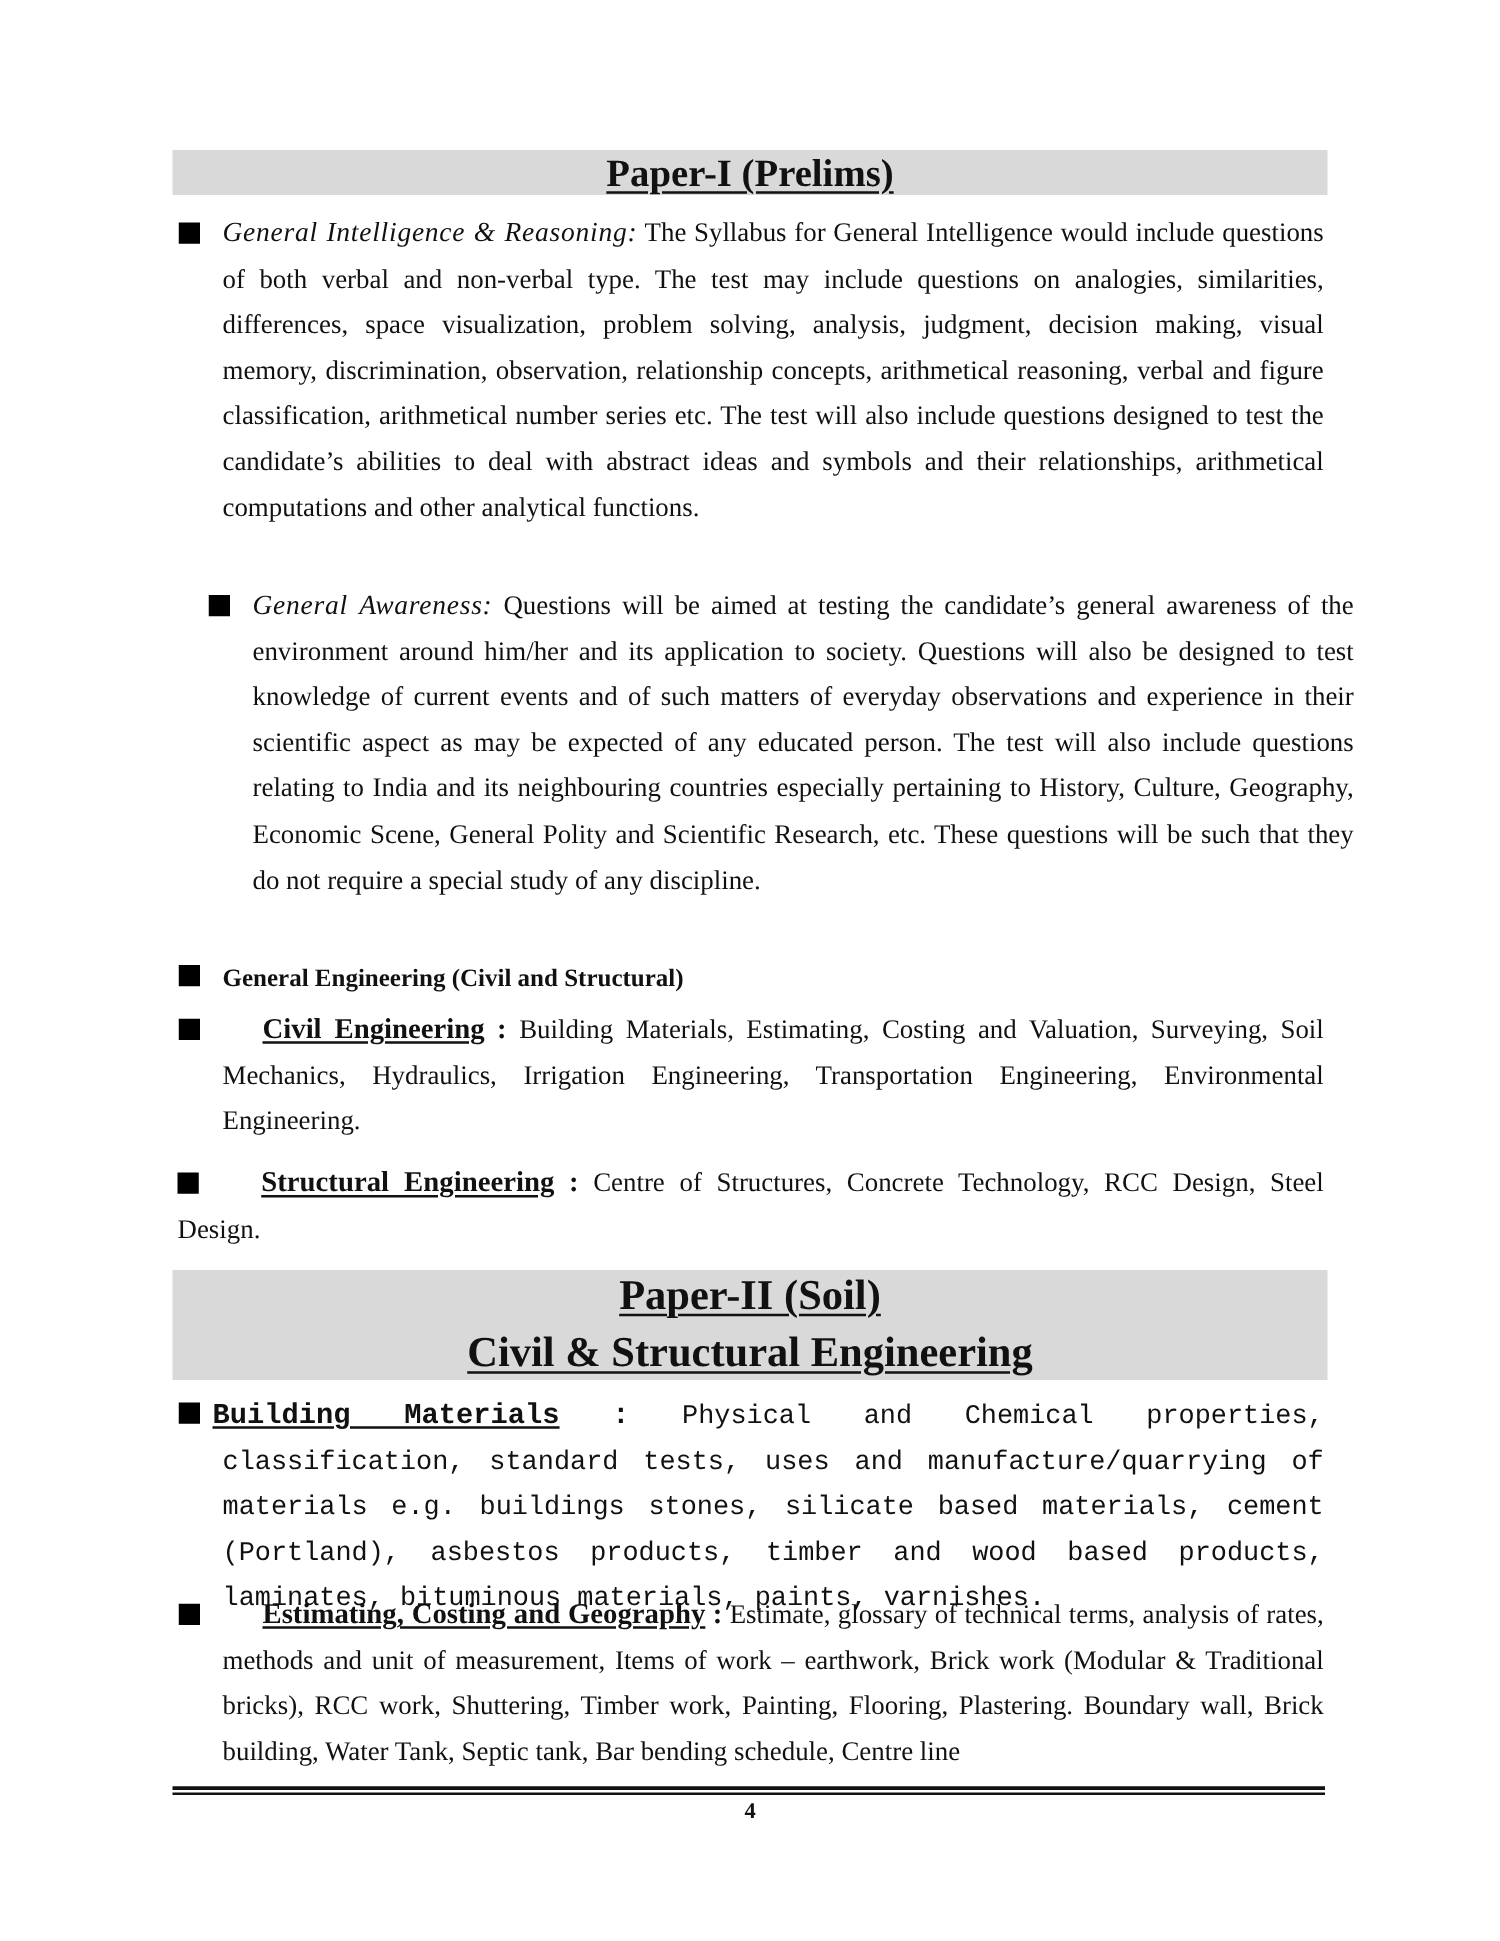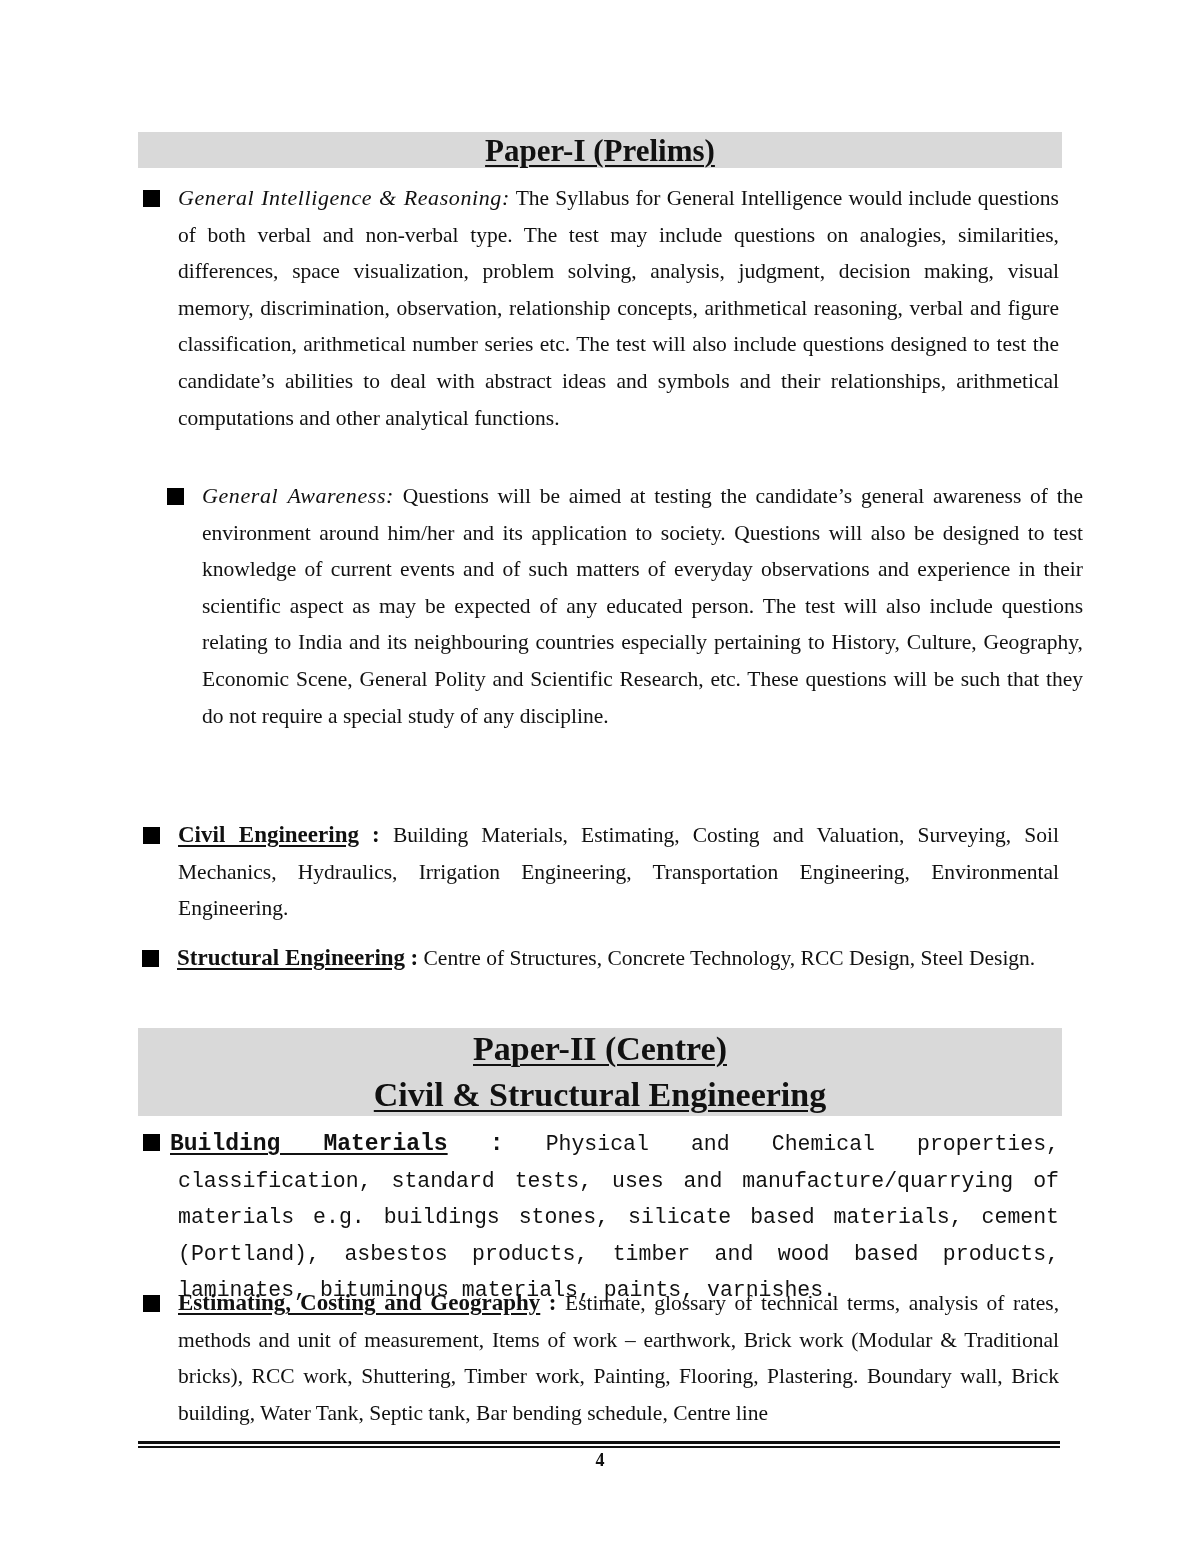--- a/index.html
+++ b/index.html
@@ -1,34 +1,34 @@
 <!DOCTYPE html>
 <html><head>
 <meta charset="utf-8">
 <style>
   html, body { margin: 0; padding: 0; background: #ffffff; }
   body { width: 1200px; height: 1553px; position: relative; overflow: hidden;
          font-family: "Liberation Serif", serif; color: #111; }
-  .page { position: absolute; left: 0; top: 12px; width: 1200px; height: 1478px; }
+  .page { position: absolute; left: 0; top: 0; width: 1200px; height: 1478px; }
 
   .banner { position: absolute; left: 138px; width: 924px; background: #d9d9d9; text-align: center; }
   .banner .title { font-family: "Liberation Serif", serif; font-weight: bold; font-size: 31px;
                    text-decoration: underline; text-decoration-thickness: 2px; text-underline-offset: 4px; color: #111; }
   #banner1 { top: 120px; height: 36px; line-height: 38px; }
   #banner2 { top: 1016px; height: 88px; }
   #banner2 .title { display: block; font-size: 34px; line-height: 46px; }
   #banner2 .title:first-child { margin-top: -2px; }
 
   .item { position: absolute; left: 178px; width: 881px; font-size: 21.5px; line-height: 36.6px;
           text-align: justify; text-align-last: left; }
   .bullet { position: absolute; left: -35px; width: 17px; height: 17px; background: #000; }
   .head-italic { font-style: italic; font-weight: normal; 
                  text-decoration-thickness: 2px; text-underline-offset: 3px; letter-spacing: 0.6px; font-size: 22px; }
   .head-bold { font-weight: bold; text-decoration: underline; text-decoration-thickness: 2px;
-               text-underline-offset: 3px; font-size: 23px; }
+               text-underline-offset: 3px; font-size: 23px; margin-left: 32px; }
   .head-plain-bold { font-weight: bold; font-size: 20px; }
   .sep { font-weight: bold; font-size: 23px; }
 
   #item-gi { top: 168px; }
   #item-ga { top: 466px; margin-left: 24px; }
   #item-ge { top: 764px; }
   #item-ce { top: 805px; }
   #item-se { top: 928px; left: 142px; width: 917px; text-indent: 35px; }
   #item-se .bullet { left: 0; }
   #item-bm { top: 1114px; left: 178px; font-family: Liberation Mono, monospace; }
@@ -55,37 +55,41 @@
     <span class="head-italic">General Intelligence &amp; Reasoning:</span>
     <span>The Syllabus for General Intelligence would include questions of both verbal and non-verbal type. The test may include questions on analogies, similarities, differences, space visualization, problem solving, analysis, judgment, decision making, visual memory, discrimination, observation, relationship concepts, arithmetical reasoning, verbal and figure classification, arithmetical number series etc. The test will also include questions designed to test the candidate’s abilities to deal with abstract ideas and symbols and their relationships, arithmetical computations and other analytical functions.</span>
   </div>
 
   <div class="item" id="item-ga">
     <span class="bullet" style="top:10px"></span>
     <span class="head-italic">General Awareness:</span>
     <span>Questions will be aimed at testing the candidate’s general awareness of the environment around him/her and its application to society. Questions will also be designed to test knowledge of current events and of such matters of everyday observations and experience in their scientific aspect as may be expected of any educated person. The test will also include questions relating to India and its neighbouring countries especially pertaining to History, Culture, Geography, Economic Scene, General Polity and Scientific Research, etc. These questions will be such that they do not require a special study of any discipline.</span>
   </div>
 
+  <div class="item" id="item-ge">
+    <span class="bullet" style="top:8px"></span>
+    <span class="head-plain-bold">General Engineering (Civil and Structural)</span>
+  </div>
 
   <div class="item" id="item-ce">
     <span class="bullet" style="top:10px"></span>
     <span class="head-bold">Civil Engineering</span>
     <span class="sep">:</span>
     <span>Building Materials, Estimating, Costing and Valuation, Surveying, Soil Mechanics, Hydraulics, Irrigation Engineering, Transportation Engineering, Environmental Engineering.</span>
   </div>
 
   <div class="item" id="item-se">
     <span class="bullet" style="top:10px"></span>
     <span class="head-bold">Structural Engineering</span>
     <span class="sep">:</span>
     <span>Centre of Structures, Concrete Technology, RCC Design, Steel Design.</span>
   </div>
 
   <div class="banner" id="banner2">
-    <span class="title">Paper-II (Centre)</span>
+    <span class="title">Paper-II (Soil)</span>
     <span class="title">Civil &amp; Structural Engineering</span>
   </div>
 
   <div class="item" id="item-bm">
     <span class="bullet" style="top:8px; left:-35px"></span>
     <span class="head-bold firstline">Building Materials</span>
     <span class="sep">:</span>
     <span>Physical and Chemical properties, classification, standard tests, uses and manufacture/quarrying of materials e.g. buildings stones, silicate based materials, cement (Portland), asbestos products, timber and wood based products, laminates, bituminous materials, paints, varnishes.</span>
   </div>
 

